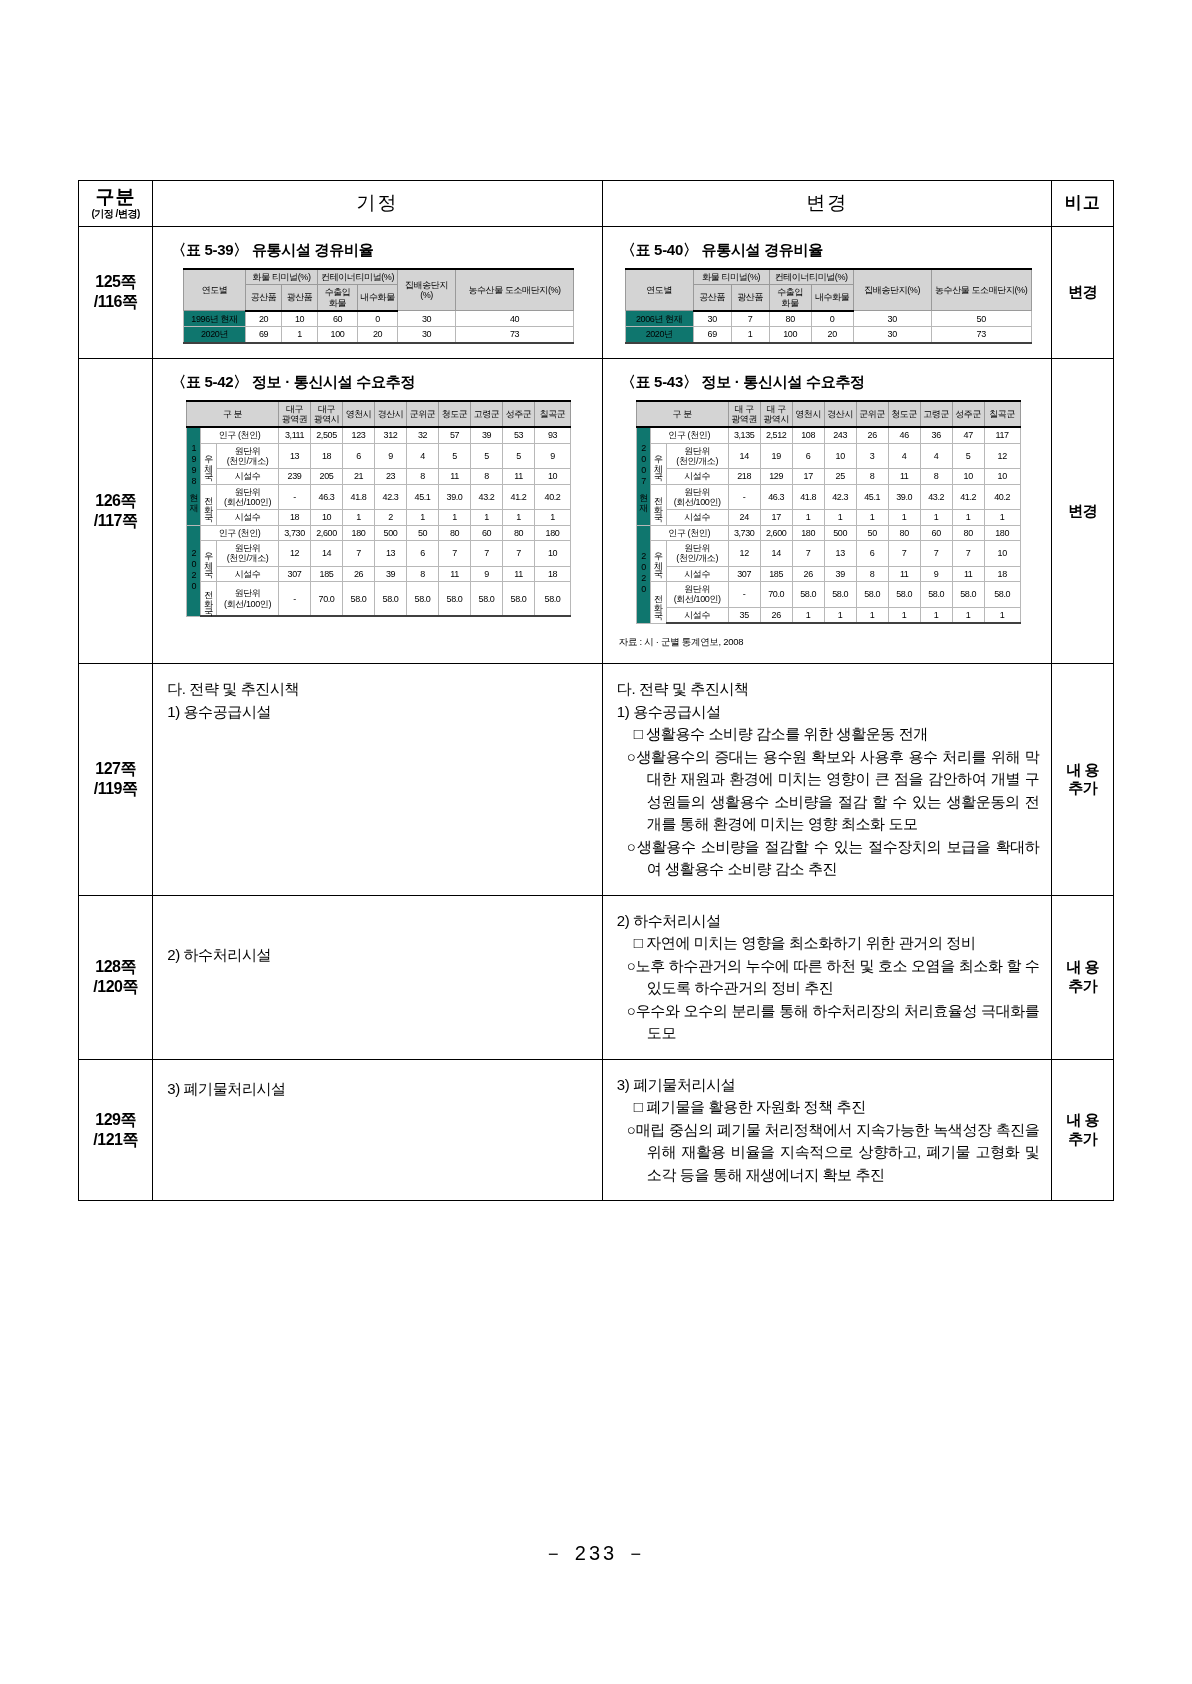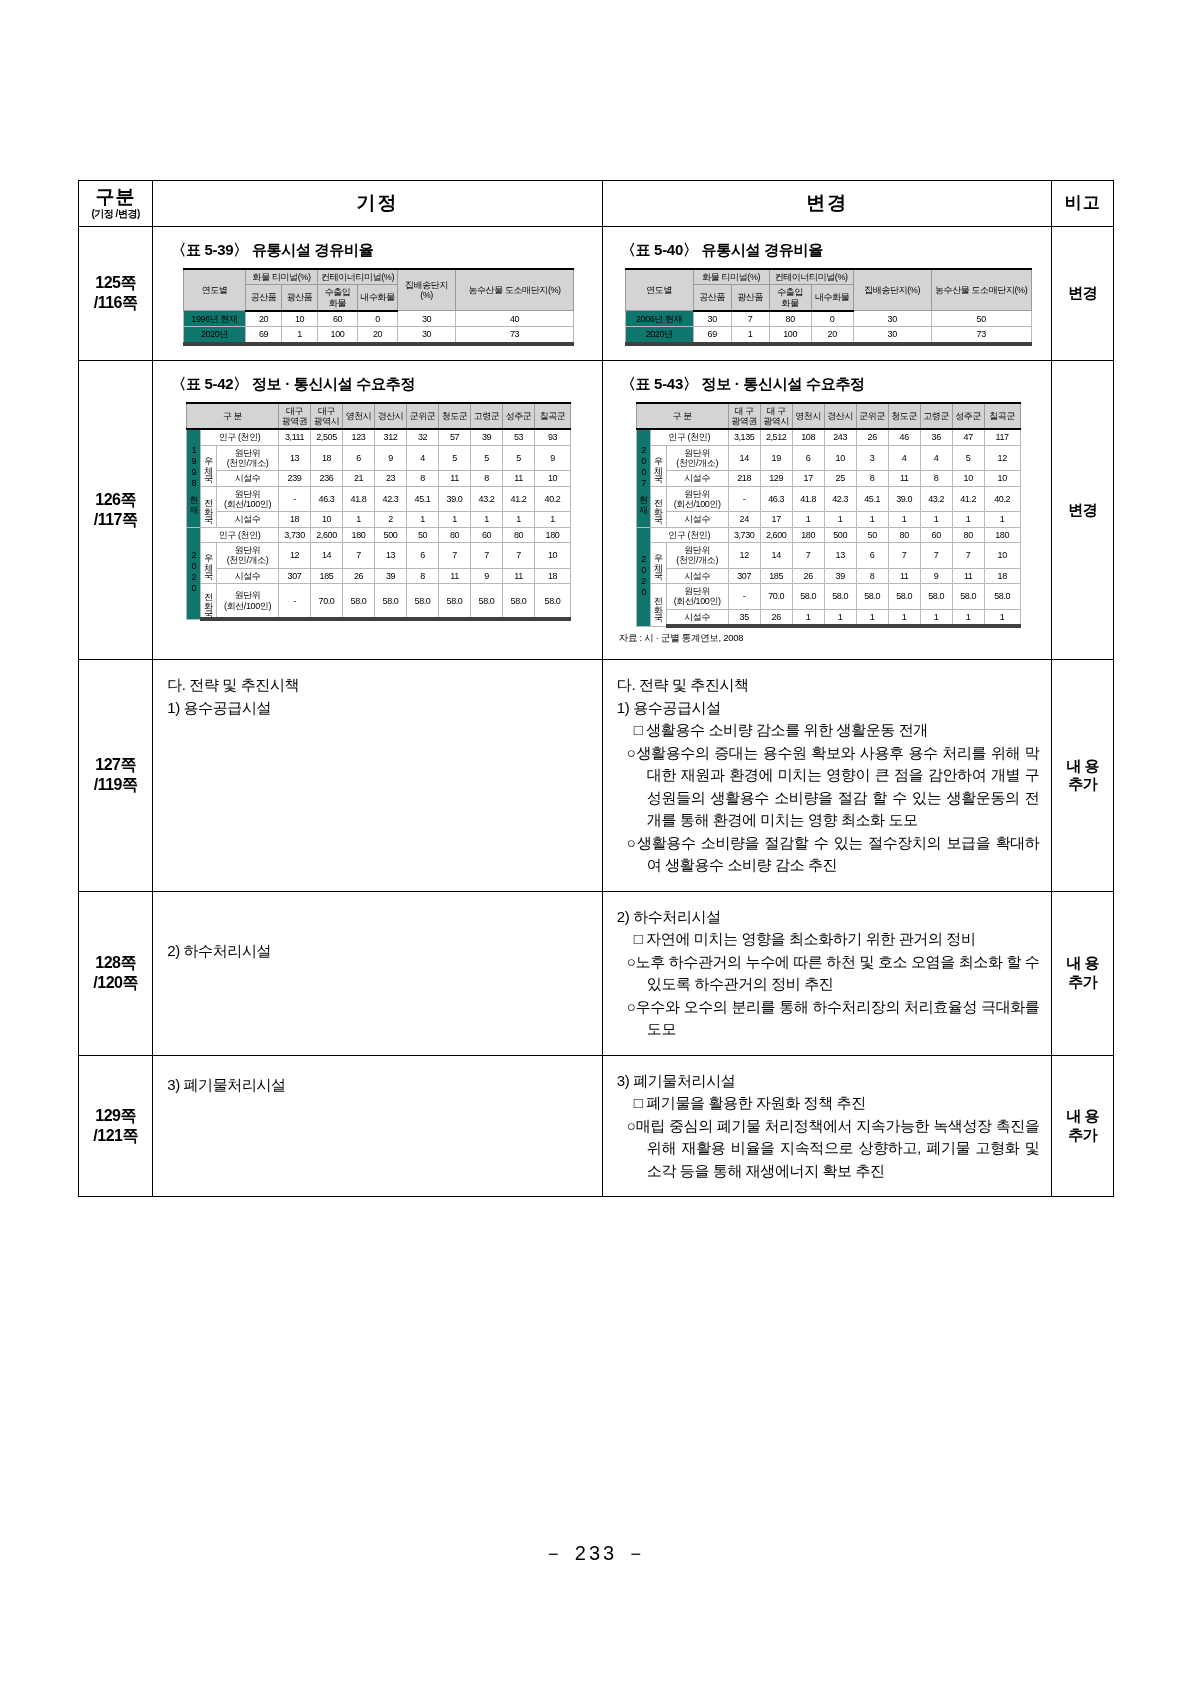--- a/index.html
+++ b/index.html
@@ -49,21 +49,21 @@
   }
   .hdr-gubun-sub {
     font-size: 10px;
     font-weight: bold;
     letter-spacing: -0.5px;
     line-height: 1.1;
     margin-top: 1px;
   }
   .hdr-title {
     font-size: 19px;
-    font-weight: bold;
+    font-weight: normal;
     letter-spacing: 2px;
   }
   .hdr-bigo {
     font-size: 17px;
     font-weight: bold;
     letter-spacing: 1px;
   }
 
   
   .pageref {
@@ -90,21 +90,21 @@
   .tbl-caption {
     font-size: 15px;
     font-weight: bold;
     letter-spacing: -0.3px;
     margin: 0 0 8px 4px;
     white-space: nowrap;
   }
   .src-note {
     font-size: 9.5px;
     letter-spacing: -0.3px;
-    margin-top: 4px;
+    margin-top: 12px;
     margin-left: 2px;
   }
 
   
   table.data {
     border-collapse: collapse;
     table-layout: fixed;
     margin: 0 auto;
     font-size: 9px;
   }
@@ -116,21 +116,21 @@
     line-height: 1.15;
     letter-spacing: -0.4px;
     padding: 2px 1px;
   }
   table.data thead td, table.data thead th {
     background: #d4d4d4;
     border-color: #9a9a9a;
   }
   table.data .toprule td, table.data .toprule th { border-top: 2px solid #000; }
   table.data tr.headend td, table.data tr.headend th { border-bottom: 2px solid #000; }
-  table.data tr.lastrow td { border-bottom: 4px solid #404040; }
+  table.data tr.lastrow td { border-bottom: 2px solid #404040; }
   .vstack {
     writing-mode: vertical-rl;
     text-orientation: upright;
     letter-spacing: 1px;
     line-height: 1;
     font-size: 9px;
     margin: 0 auto;
     display: inline-block;
   }
   .vstack-tight {
@@ -353,21 +353,21 @@
                   <td>9</td>
                   <td>4</td>
                   <td>5</td>
                   <td>5</td>
                   <td>5</td>
                   <td>9</td>
                 </tr>
                 <tr>
                   <td>시설수</td>
                   <td>239</td>
-                  <td>236</td>
+                  <td>205</td>
                   <td>21</td>
                   <td>23</td>
                   <td>8</td>
                   <td>11</td>
                   <td>8</td>
                   <td>11</td>
                   <td>10</td>
                 </tr>
                 <tr>
                   <td rowspan="2"><span class="vstack-tight">전화국</span></td>

